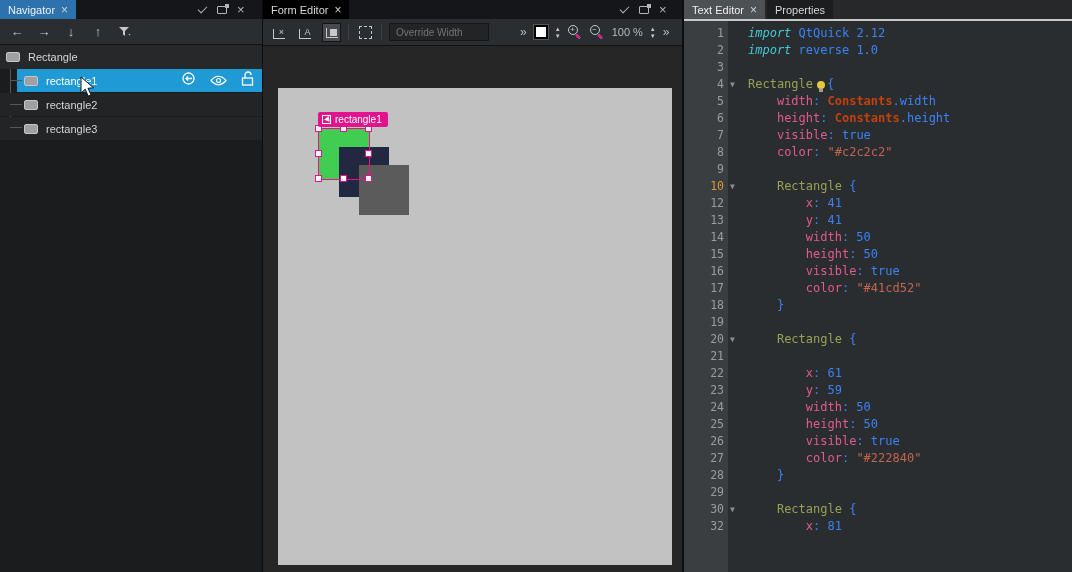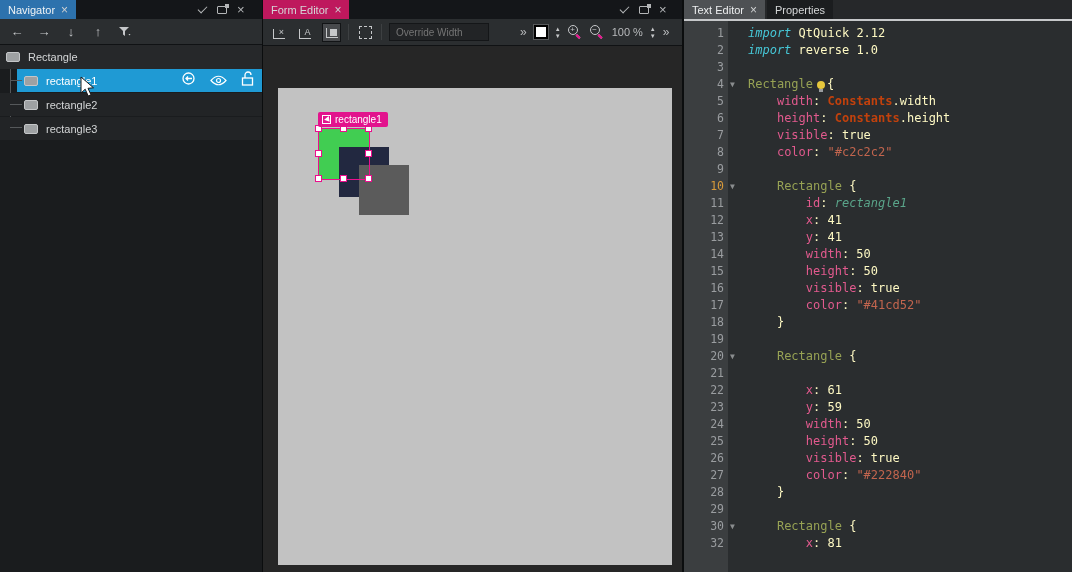--- a/index.html
+++ b/index.html
@@ -32,21 +32,21 @@
   .nav-row { position:relative; height:23px; margin-bottom:1px; background:#222426; display:flex; align-items:center; padding-left:24px; gap:8px; }
   .nav-row.sel { margin-left:17px; padding-left:7px; background:#1f9ad4; }
   .nav-row.sel .nav-label { color:#ffffff; }
   .rowicons { position:absolute; right:8px; top:0; height:100%; display:flex; align-items:center; gap:14px; }
   .treeline-v { left:10px; top:69px; width:1px; height:59px; background:#55585a; }
   .treeline-h { left:10px; width:12px; height:1px; background:#55585a; }
 
   
   #form-panel { left:263px; top:0; width:419px; height:572px; background:#262626; }
   #form-tabbar { left:263px; width:419px; }
-  #form-tab { background:#be185d; }
+  #form-tab { background:#000000; }
   #form-toolbar { left:263px; top:19px; width:419px; height:27px; background:#2b2e30; border-bottom:1px solid #101214;
       display:flex; align-items:center; gap:7px; padding-left:7px; color:#c6c8ca; }
   .snapbtn { position:relative; width:19px; height:19px; display:inline-flex; align-items:flex-end; justify-content:center; }
   .snapbtn.active { background:#47494c; border:1px solid #121416; }
   .snapcorner { position:absolute; left:3px; bottom:3px; width:12px; height:10px; border-left:1px solid #c6c8ca; border-bottom:1px solid #c6c8ca; }
   .snapglyph { position:relative; font-size:9px; line-height:10px; color:#c6c8ca; margin-bottom:5px; margin-left:4px; }
   .snapfill { position:relative; width:7px; height:7px; background:#c6c8ca; margin-bottom:5px; margin-left:4px; }
   .vsep { width:1px; height:16px; background:#3d4042; }
   .dashedsq { width:13px; height:13px; border:1px dashed #c6c8ca; }
   #override-input { width:100px; height:18px; background:#222426; border:1px solid #141618; color:#8a8d90;
@@ -82,21 +82,21 @@
   .ln { position:absolute; left:0; top:0; width:40px; text-align:right; color:#9a9da0; font-size:11.5px; }
   .ln.active { color:#d89a3a; font-weight:normal; }
   .fold { position:absolute; left:46px; top:0; width:14px; color:#8a8d8f; font-size:8px; }
   .code { position:absolute; left:64px; top:0; }
   .kw { color:#46c8d8; font-style:italic; }
   .ty { color:#97a254; }
   .pr { color:#e25a8e; }
   .cn { color:#c2410c;font-weight:bold; }
   .st { color:#c2654e; }
   .idv { color:#5aa58a; font-style:italic; }
-  .pl { color:#fef9c3; }
+  .pl { color:#3b82f6; }
   .bulb { display:inline-block; position:relative; width:8px; height:8px; background:#e5c63c; border-radius:50%;
       margin:0 2px 0 4px; vertical-align:-1px; }
   .bulb:after { content:""; position:absolute; left:2px; bottom:-3px; width:4px; height:3px; background:#9a9da0; }
 
   #cursor { left:80px; top:76px; width:16px; height:22px; }
 </style>
 </head>
 <body>
 
 <div id="window">
@@ -260,21 +260,20 @@
       <div class="cl"><span class="ln">1</span><span class="code"><span class="kw">import</span><span class="pl"> QtQuick 2.12</span></span></div>
       <div class="cl"><span class="ln">2</span><span class="code"><span class="kw">import</span><span class="pl"> reverse 1.0</span></span></div>
       <div class="cl"><span class="ln">3</span><span class="code"></span></div>
       <div class="cl"><span class="ln">4</span><span class="fold">▼</span><span class="code"><span class="ty">Rectangle</span><span class="bulb"></span><span class="pl">{</span></span></div>
       <div class="cl"><span class="ln">5</span><span class="code"><span class="pl">    </span><span class="pr">width</span><span class="pl">: </span><span class="cn">Constants</span><span class="pl">.width</span></span></div>
       <div class="cl"><span class="ln">6</span><span class="code"><span class="pl">    </span><span class="pr">height</span><span class="pl">: </span><span class="cn">Constants</span><span class="pl">.height</span></span></div>
       <div class="cl"><span class="ln">7</span><span class="code"><span class="pl">    </span><span class="pr">visible</span><span class="pl">: true</span></span></div>
       <div class="cl"><span class="ln">8</span><span class="code"><span class="pl">    </span><span class="pr">color</span><span class="pl">: </span><span class="st">"#c2c2c2"</span></span></div>
       <div class="cl"><span class="ln">9</span><span class="code"></span></div>
       <div class="cl"><span class="ln active">10</span><span class="fold">▼</span><span class="code"><span class="pl">    </span><span class="ty">Rectangle</span><span class="pl"> {</span></span></div>
-      <div class="cl"><span class="ln">11</span><span class="code"><span class="pl">        </span><span class="pr">id</span><span class="pl">: </span><span class="idv">rectangle1</span></span></div>
       <div class="cl"><span class="ln">12</span><span class="code"><span class="pl">        </span><span class="pr">x</span><span class="pl">: 41</span></span></div>
       <div class="cl"><span class="ln">13</span><span class="code"><span class="pl">        </span><span class="pr">y</span><span class="pl">: 41</span></span></div>
       <div class="cl"><span class="ln">14</span><span class="code"><span class="pl">        </span><span class="pr">width</span><span class="pl">: 50</span></span></div>
       <div class="cl"><span class="ln">15</span><span class="code"><span class="pl">        </span><span class="pr">height</span><span class="pl">: 50</span></span></div>
       <div class="cl"><span class="ln">16</span><span class="code"><span class="pl">        </span><span class="pr">visible</span><span class="pl">: true</span></span></div>
       <div class="cl"><span class="ln">17</span><span class="code"><span class="pl">        </span><span class="pr">color</span><span class="pl">: </span><span class="st">"#41cd52"</span></span></div>
       <div class="cl"><span class="ln">18</span><span class="code"><span class="pl">    }</span></span></div>
       <div class="cl"><span class="ln">19</span><span class="code"></span></div>
       <div class="cl"><span class="ln">20</span><span class="fold">▼</span><span class="code"><span class="pl">    </span><span class="ty">Rectangle</span><span class="pl"> {</span></span></div>
       <div class="cl"><span class="ln">21</span></div>

